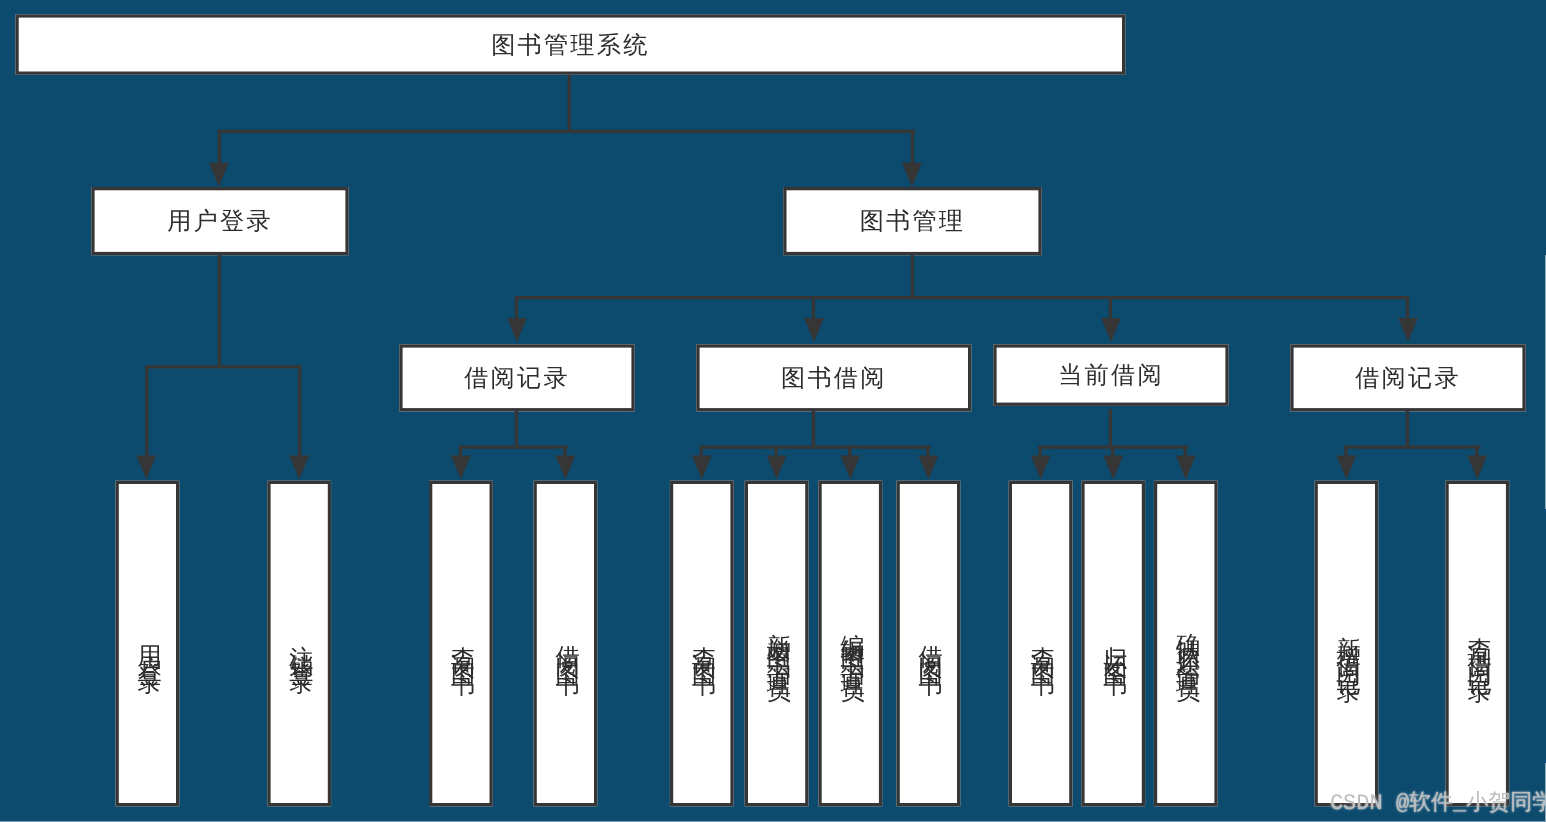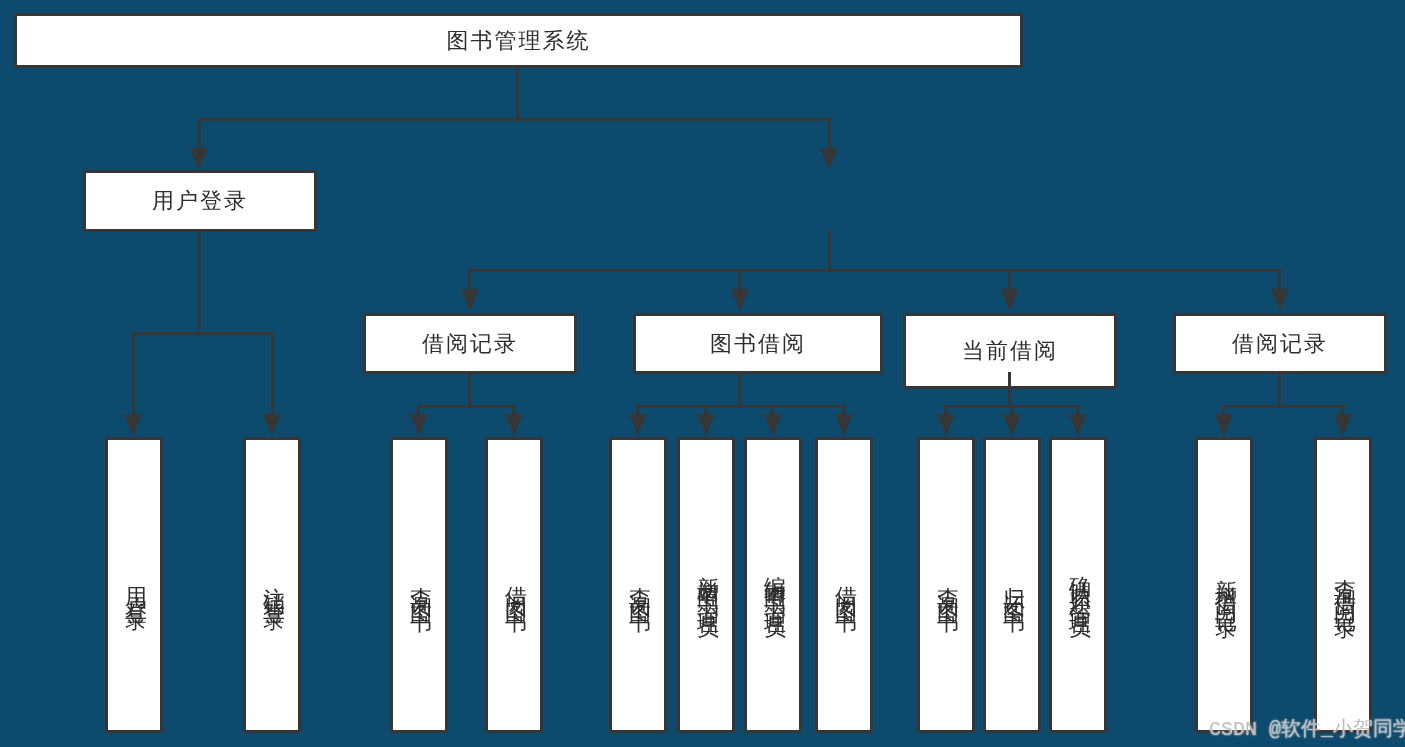--- a/index.html
+++ b/index.html
@@ -61,20 +61,23 @@
   <div class="line" style="left:516px; top:68px; width:3px; height:52px;"></div>
   <div class="line" style="left:198px; top:118px; width:634px; height:3px;"></div>
   <div class="line" style="left:198px; top:118px; width:3px; height:32px;"></div>
   <div class="ah" style="left:190px; top:148px;"></div>
   <div class="line" style="left:828px; top:118px; width:3px; height:32px;"></div>
   <div class="ah" style="left:820px; top:148px;"></div>
 
   <div class="box" style="left:83px; top:170px; width:234px; height:62px;">
     <span>用户登录</span>
   </div>
+  <div class="box" style="left:712px; top:170px; width:235px; height:62px;">
+    <span>图书管理</span>
+  </div>
 
   <div class="line" style="left:198px; top:230px; width:3px; height:104px;"></div>
   <div class="line" style="left:132px; top:332px; width:142px; height:3px;"></div>
   <div class="line" style="left:132px; top:332px; width:3px; height:84px;"></div>
   <div class="ah" style="left:124px; top:414px;"></div>
   <div class="line" style="left:271px; top:332px; width:3px; height:84px;"></div>
   <div class="ah" style="left:263px; top:414px;"></div>
 
   <div class="line" style="left:828px; top:230px; width:3px; height:42px;"></div>
   <div class="line" style="left:468px; top:269px; width:813px; height:3px;"></div>
@@ -86,21 +89,21 @@
   <div class="ah" style="left:1001px; top:289px;"></div>
   <div class="line" style="left:1278px; top:269px; width:3px; height:22px;"></div>
   <div class="ah" style="left:1271px; top:289px;"></div>
 
   <div class="box" style="left:363px; top:313px; width:214px; height:61px;">
     <span>借阅记录</span>
   </div>
   <div class="box" style="left:633px; top:313px; width:250px; height:61px;">
     <span>图书借阅</span>
   </div>
-  <div class="box" style="left:903px; top:313px; width:214px; height:76px;">
+  <div class="box" style="left:903px; top:313px; width:214px; height:56px;">
     <span>当前借阅</span>
   </div>
   <div class="box" style="left:1173px; top:313px; width:214px; height:61px;">
     <span>借阅记录</span>
   </div>
 
   <div class="line" style="left:468px; top:372px; width:3px; height:35px;"></div>
   <div class="line" style="left:418px; top:405px; width:98px; height:3px;"></div>
   <div class="line" style="left:417px; top:405px; width:3px; height:11px;"></div>
   <div class="ah" style="left:410px; top:414px;"></div>

